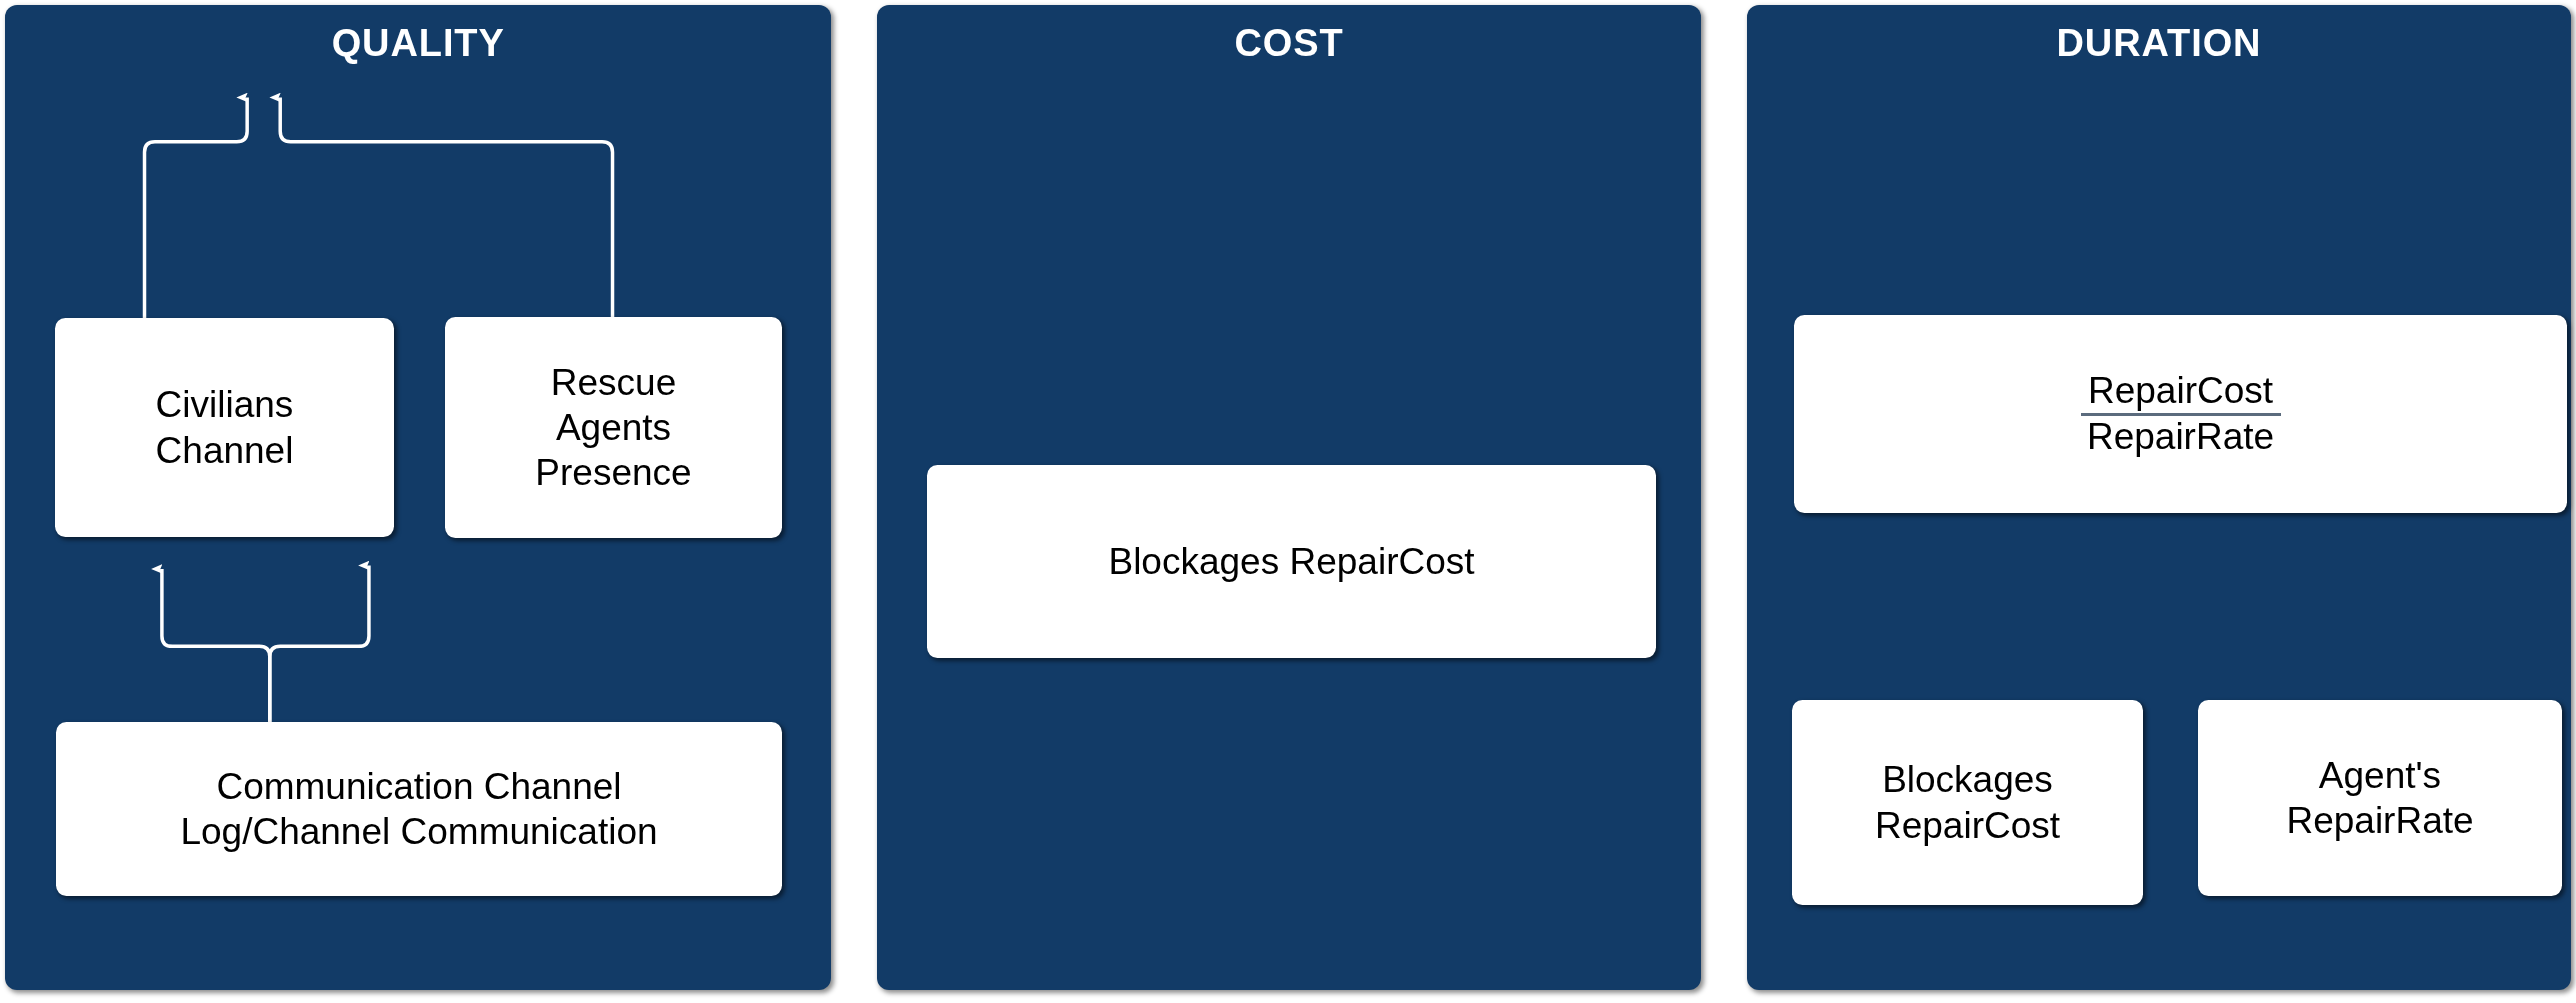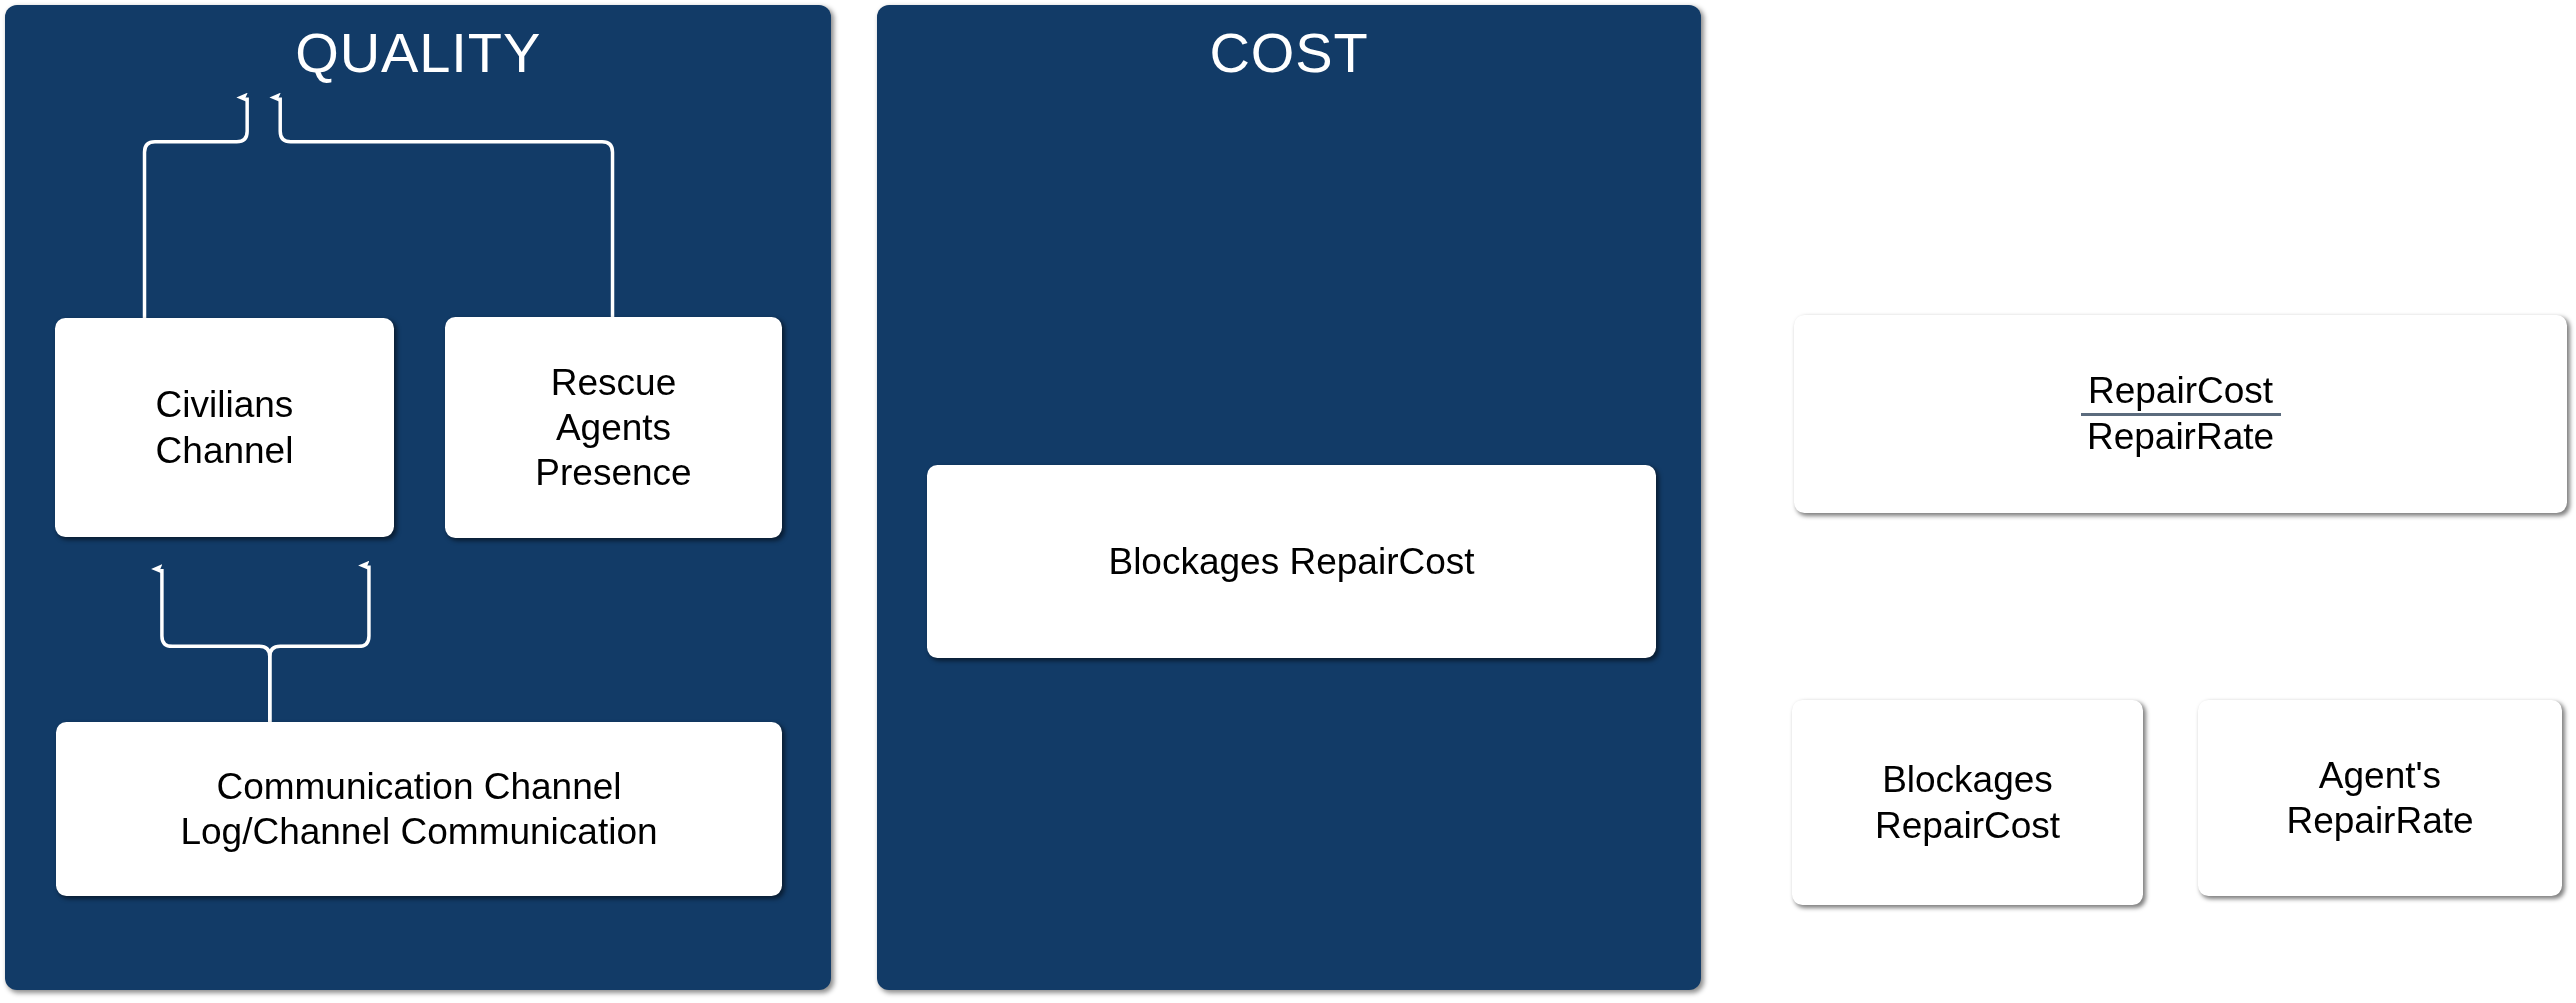--- a/index.html
+++ b/index.html
@@ -28,22 +28,22 @@
     box-shadow: 2.6px 2.6px 5.2px rgba(0,0,0,0.45);
     box-sizing: border-box;
   }
 
   .panel-title {
     position: absolute;
     left: 0;
     width: 100%;
     text-align: center;
     color: #ffffff;
-    font-weight: normal;
-    font-size: 56px;
+    font-weight: bold;
+    font-size: 38px;
     letter-spacing: 0.9px;
     line-height: 1.05;
     user-select: none;
   }
 
   .node {
     position: absolute;
     background: #ffffff;
     border-radius: 10.4px;
     box-shadow: 2.6px 2.6px 4.3px rgba(0,0,0,0.5);
@@ -147,20 +147,23 @@
   </div>
 
   <div class="panel" style="left:877px; top:5.2px; width:824px; height:985px;">
     <div class="panel-title" style="top:19px;">COST</div>
   </div>
 
   <div class="node" style="left:927px; top:465px; width:729px; height:193px;">
     <span class="node-text">Blockages RepairCost</span>
   </div>
 
+  <div class="panel" style="left:1747px; top:5.2px; width:824px; height:985px;">
+    <div class="panel-title" style="top:19px;">DURATION</div>
+  </div>
 
   <div class="node" style="left:1794px; top:315px; width:773px; height:198px;">
     <span class="fraction">
       <span class="numer">RepairCost</span>
       <span class="bar"></span>
       <span class="denom">RepairRate</span>
     </span>
   </div>
 
   <div class="node" style="left:1792px; top:700px; width:351px; height:205px;">

